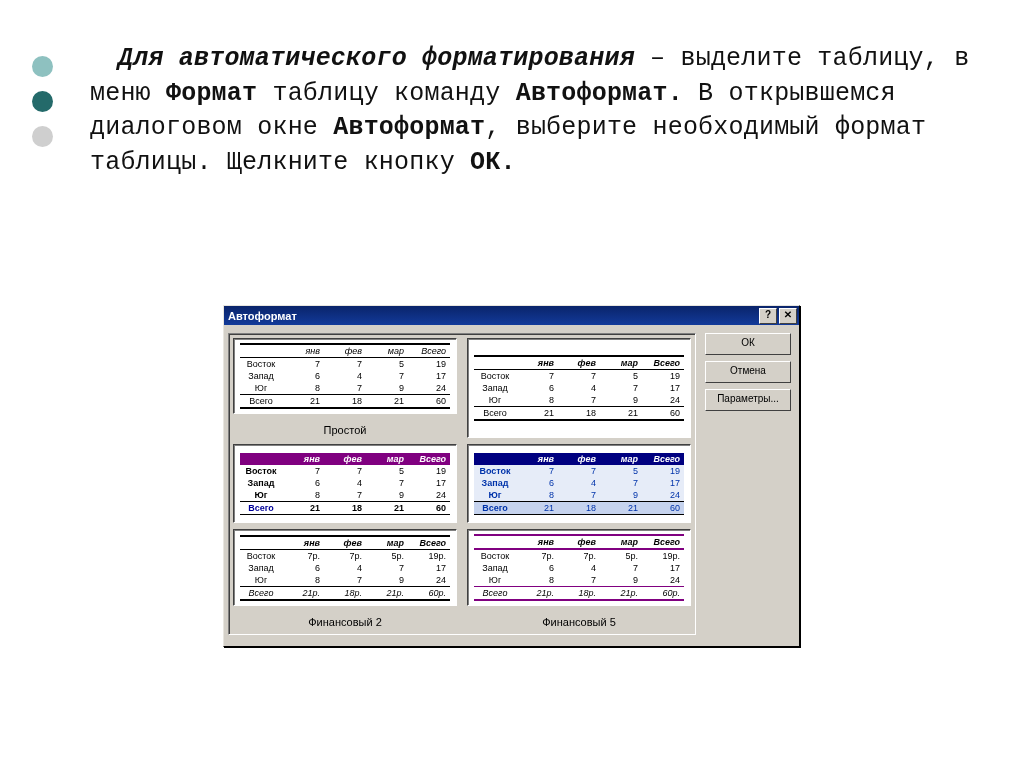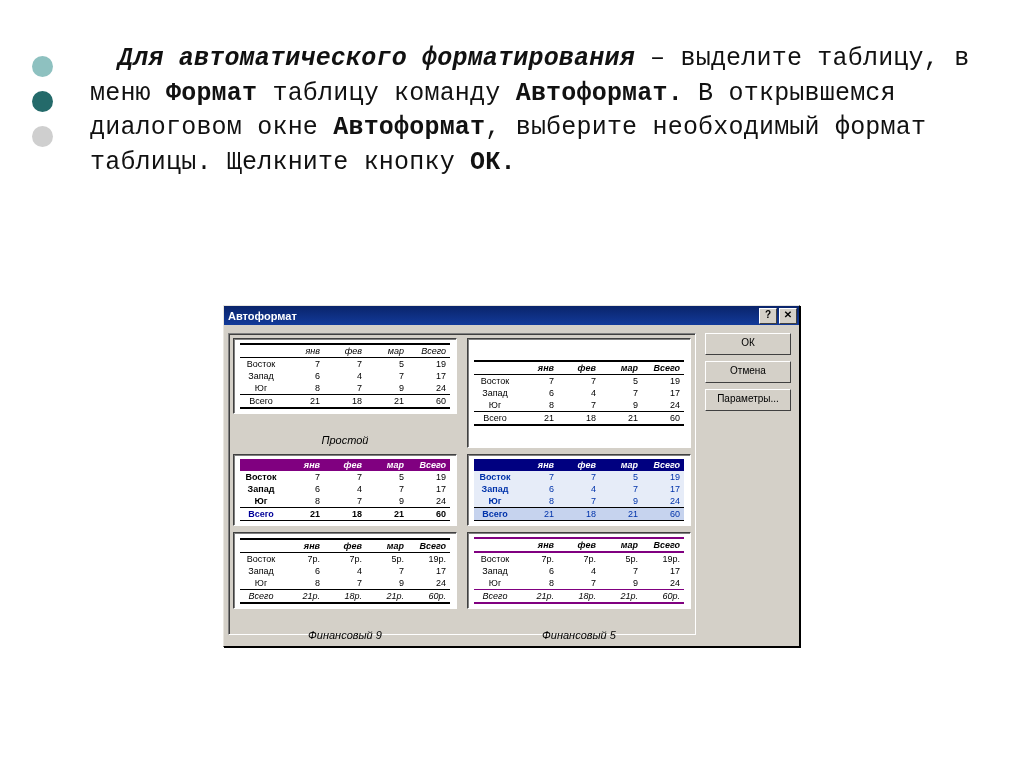--- a/index.html
+++ b/index.html
@@ -147,22 +147,21 @@
     padding: 4px 6px;
     box-sizing: border-box;
     display: flex;
     align-items: center;
     justify-content: center;
   }
   .pcap {
     height: 14px;
     text-align: center;
     font-size: 11px;
-    padding-top: 20px;
-    font-style: italic;
+    padding-top: 10px;
   }
 
   table.mini {
     border-collapse: collapse;
     font-size: 9px;
     width: 100%;
     table-layout: fixed;
   }
   table.mini td, table.mini th {
     text-align: right;
@@ -460,21 +459,21 @@
                   <tr class="total">
                     <td class="rowlbl">Всего</td>
                     <td>21р.</td>
                     <td>18р.</td>
                     <td>21р.</td>
                     <td>60р.</td>
                   </tr>
                 </tbody>
               </table>
             </div>
-            <div class="pcap">Финансовый 9</div>
+            <div class="pcap">Финансовый 2</div>
           </div>
           <div class="pcell">
             <div class="thumb">
               <table class="mini style6">
                 <thead>
                   <tr>
                     <th class="corner"></th>
                     <th class="hd">янв</th>
                     <th class="hd">фев</th>
                     <th class="hd">мар</th>

